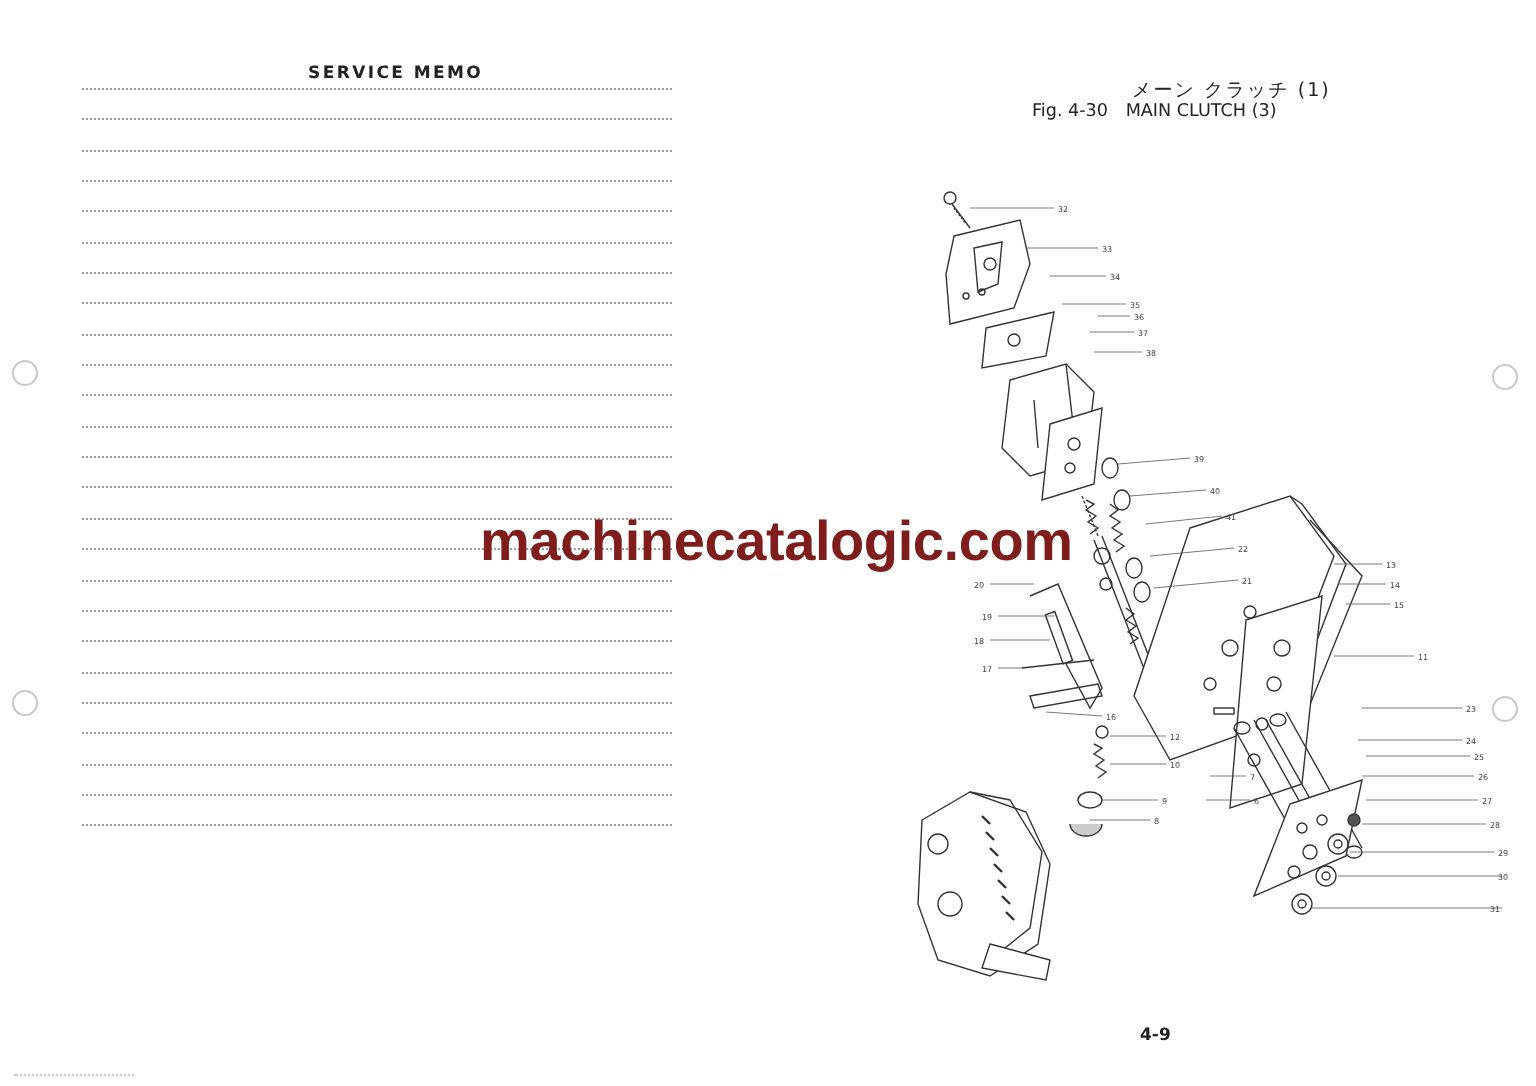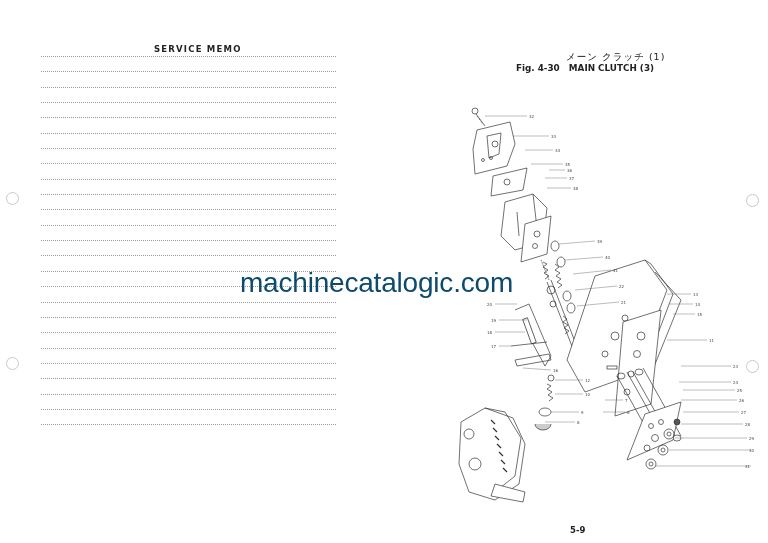--- a/index.html
+++ b/index.html
@@ -1,25 +1,25 @@
 <!DOCTYPE html>
 <html><head>
 <meta charset="utf-8">
 <style>
   html, body { margin:0; padding:0; background:#ffffff; }
   body { width:768px; height:543px; position:relative; overflow:hidden; font-family:"DejaVu Sans", sans-serif; }
-  .page { position:absolute; left:0; top:12px; width:768px; height:509px; background:#fff; }
+  .page { position:absolute; left:0; top:0; width:768px; height:509px; background:#fff; }
   .memo-title { position:absolute; left:154px; top:32px; font-size:8.5px; font-weight:bold; letter-spacing:1.2px; color:#222; font-family:"DejaVu Sans", sans-serif; }
   .memo-lines { position:absolute; left:41px; top:44px; width:295px; }
   .memo-line { height:0; border-top:1px dotted #9a9a9a; margin-bottom:14.35px; }
   .punch-hole { position:absolute; width:11px; height:11px; border:1px solid #c8c8c8; border-radius:50%; background:#fff; }
   .fig-jp { position:absolute; left:566px; top:39px; font-size:9.5px; color:#222; letter-spacing:1px; }
-  .fig-title { position:absolute; left:516px; top:51px; font-size:8.8px; font-weight:bold; color:#222; white-space:nowrap; }
+  .fig-title { position:absolute; left:516px; top:51px; font-size:8.8px; font-weight:normal; color:#222; white-space:nowrap; }
   .fig-title span { margin-right:6px; }
-  .watermark { position:absolute; left:240px; top:255px; font-family:"Liberation Sans", sans-serif; font-weight:normal; font-size:28px; color:#0c4a6e; letter-spacing:-0.2px; z-index:5; }
+  .watermark { position:absolute; left:240px; top:255px; font-family:"Liberation Sans", sans-serif; font-weight:bold; font-size:28px; color:#7f1d1d; letter-spacing:-0.2px; z-index:5; }
   .page-num { position:absolute; left:570px; top:513px; font-size:8.5px; font-weight:bold; color:#222; }
   .diagram { position:absolute; left:455px; top:92px; width:300px; height:440px; }
   .callout { font-family:"DejaVu Sans", sans-serif; font-size:4px; fill:#444; }
   .footer-scan { position:absolute; left:7px; top:537px; width:60px; height:1px; border-top:1px dotted #ccc; }
 </style>
 </head>
 <body>
 
 <div class="page">
 
@@ -229,16 +229,16 @@
         <text x="130" y="292">10</text>
         <text x="126" y="310">9</text>
       <text x="122" y="320">8</text>
         <text x="170" y="298">7</text>
         <text x="172" y="310">6</text>
     </g>
   </svg>
 
   <div class="watermark">machinecatalogic.com</div>
 
-  <div class="page-num">5-9</div>
+  <div class="page-num">4-9</div>
 
   <div class="footer-scan"></div>
 </div>
 
 </body></html>

